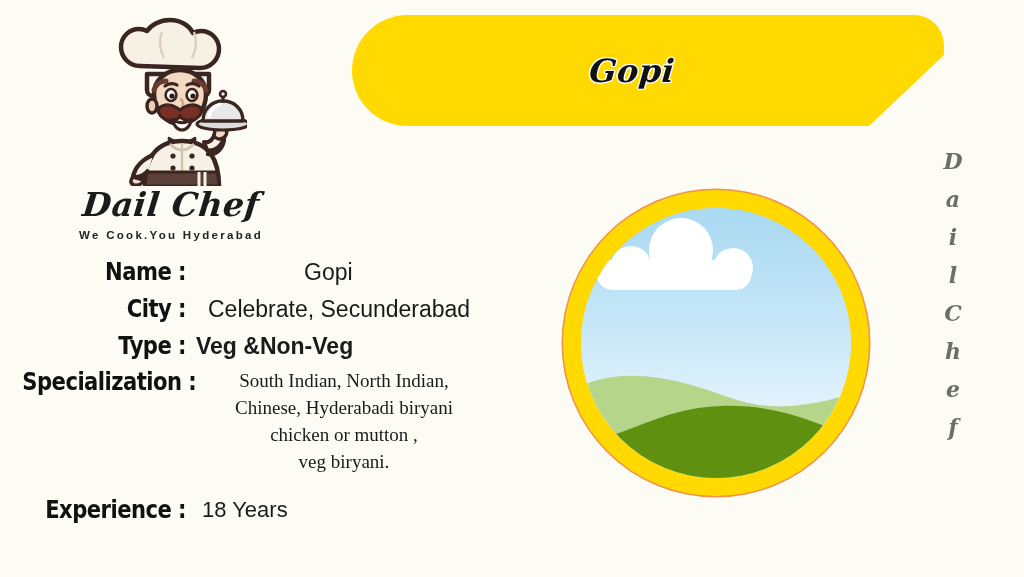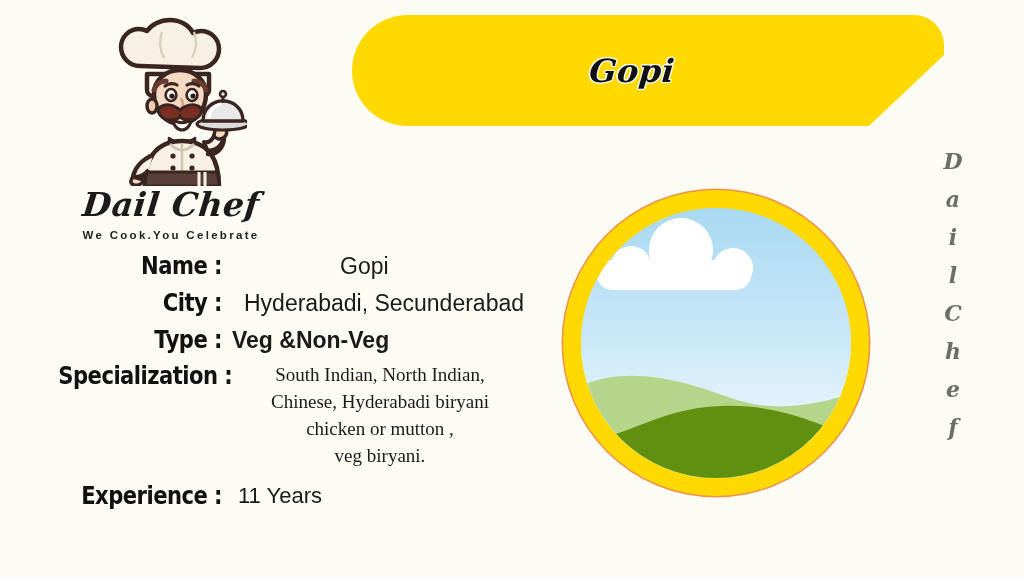--- a/index.html
+++ b/index.html
@@ -89,23 +89,22 @@
        1.4px 0 0 #ffffff, -1.4px 0 0 #ffffff,
        0 1.4px 0 #ffffff, 0 -1.4px 0 #ffffff,
        1px 1px 0 #ffffff, -1px -1px 0 #ffffff,
        1px -1px 0 #ffffff, -1px 1px 0 #ffffff;
   }
 
   
   #details {
     position: absolute;
     left: 0px;
-    top: 252px;
+    top: 258px;
     width: 545px;
-    padding-left: 36px;
   }
   .detail-row {
     display: flex;
     align-items: flex-start;
     margin-bottom: 8px;
   }
   .detail-label {
     width: 186px;
     flex: 0 0 186px;
     text-align: right;
@@ -122,21 +121,21 @@
     padding-left: 14px;
     font-family: "Liberation Sans", sans-serif;
     font-size: 23px;
     color: #1a1a1a;
     line-height: 1.25;
     white-space: pre-line;
   }
   #row-name .detail-value { padding-left: 118px; font-size: 23px; }
   #row-city .detail-value { padding-left: 22px; }
   #row-type .detail-value { padding-left: 10px; font-weight: bold; }
-  #row-specialization { margin-bottom: 12px; }
+  #row-specialization { margin-bottom: 20px; }
   #row-specialization .detail-value {
     padding-left: 8px;
     font-size: 19px;
     line-height: 1.42;
     text-align: center;
     width: 300px;
     font-family: Liberation Serif, serif;
   }
   #row-experience { }
   #row-experience .detail-value { padding-left: 16px; font-size: 22px; }
@@ -242,58 +241,58 @@
       <path d="M108 107c0-12 9-20 20-20s20 8 20 20z" fill="#e8e8e8" stroke="#3a2520" stroke-width="3.4" stroke-linejoin="round"></path>
       <path d="M114 104c1-8 6-13 12-14" fill="none" stroke="#ffffff" stroke-width="3"></path>
       <path d="M128 87v-5" stroke="#3a2520" stroke-width="3.2" stroke-linecap="round"></path>
       <circle cx="128" cy="80" r="3" fill="#e8e8e8" stroke="#3a2520" stroke-width="2.6"></circle>
 
       <path d="M50 172h74v0c0-5-1-10-2-14H52c-1 4-2 9-2 14z" fill="#5a4038" stroke="#3a2520" stroke-width="3"></path>
       <path d="M104 158v14M110 158v14" stroke="#f6f1e4" stroke-width="3"></path>
     </svg>
 
     <div id="brand-name">Dail Chef</div>
-    <div id="brand-tagline">We Cook.You Celebrate</div>
+    <div id="brand-tagline">We Cook.You Hyderabad</div>
   </div>
 
   <div id="name-banner">
     <svg viewBox="0 0 592 111" preserveAspectRatio="none">
       <path d="M55.5,0 H562 A30,30 0 0 1 592,30 V40 L517,111 H55.5 A55.5,55.5 0 0 1 55.5,0 Z" fill="#ffd900"></path>
     </svg>
     <div id="banner-title">Gopi</div>
   </div>
 
   <div id="details">
 
     <div class="detail-row" id="row-name">
       <div class="detail-label">Name :</div>
       <div class="detail-value">Gopi</div>
     </div>
 
     <div class="detail-row" id="row-city">
       <div class="detail-label">City :</div>
-      <div class="detail-value">Hyderabadi, Secunderabad</div>
+      <div class="detail-value">Celebrate, Secunderabad</div>
     </div>
 
     <div class="detail-row" id="row-type">
       <div class="detail-label">Type :</div>
       <div class="detail-value">Veg &amp;Non-Veg</div>
     </div>
 
     <div class="detail-row" id="row-specialization">
       <div class="detail-label">Specialization :</div>
       <div class="detail-value">South Indian, North Indian,
 Chinese, Hyderabadi biryani
 chicken or mutton ,
 veg biryani.</div>
     </div>
 
     <div class="detail-row" id="row-experience">
       <div class="detail-label">Experience :</div>
-      <div class="detail-value">11 Years</div>
+      <div class="detail-value">18 Years</div>
     </div>
 
   </div>
 
   <div id="photo-circle">
     <div id="photo-inner">
       <svg viewBox="0 0 270 270" preserveAspectRatio="none">
         <defs>
           <linearGradient id="skyGrad" x1="0" y1="0" x2="0" y2="1">
             <stop offset="0%" stop-color="#a9d9f2"></stop>

